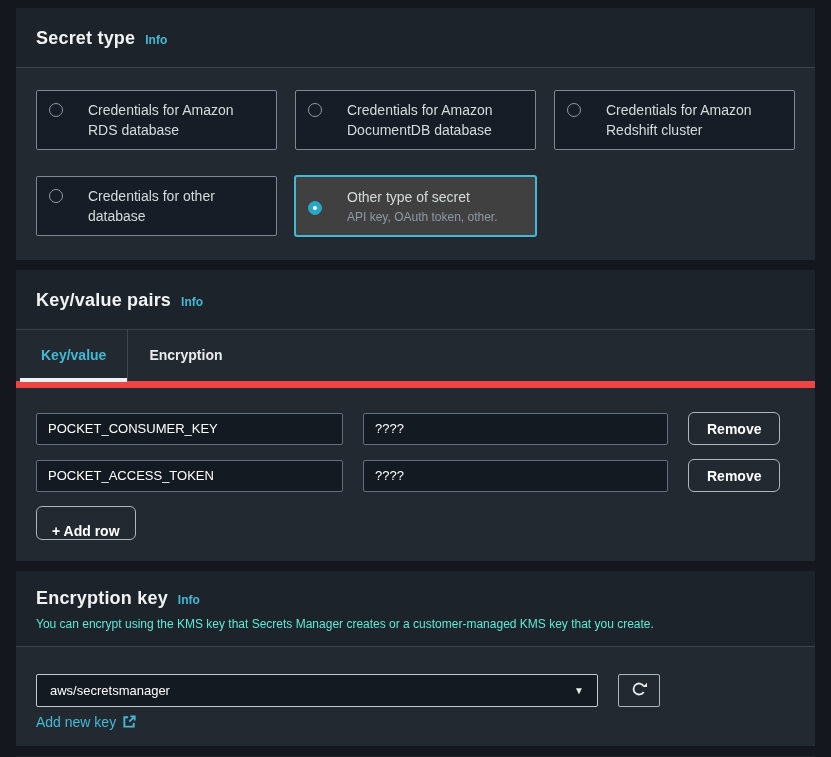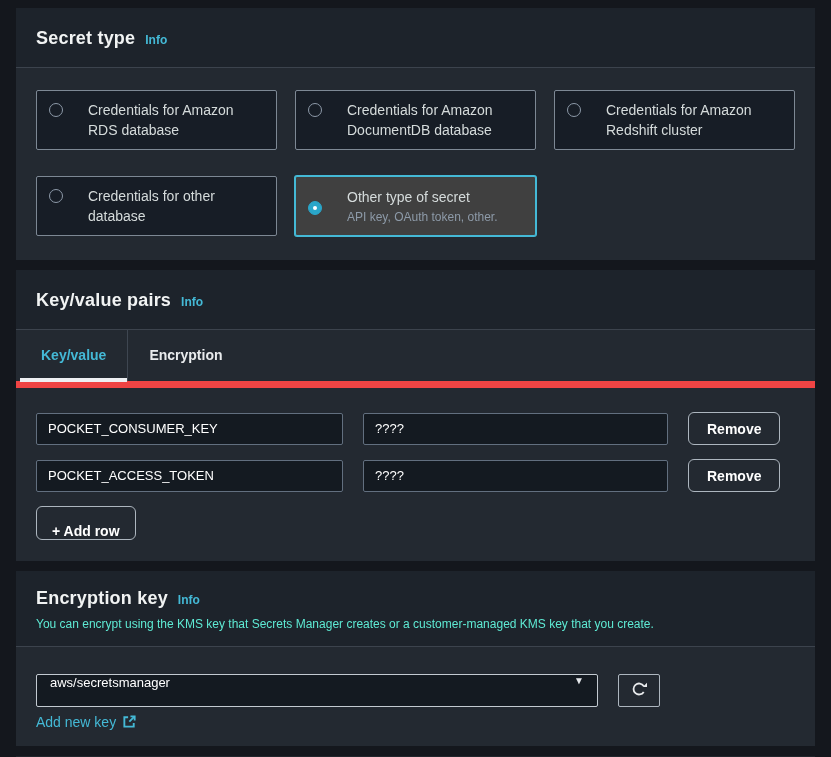--- a/index.html
+++ b/index.html
@@ -63,21 +63,21 @@
   }
   .add-row { margin-top:0; height:29px; padding:16px 15px; }
 
   
   .enc-header { background:#1d232b; padding: 17px 20px 14px 20px; border-bottom:1px solid #3c434d; }
   .enc-desc { font-size:12px; color:#5eead4; margin-top:8px; line-height:15px; }
   .enc-body { padding: 27px 20px 16px 20px; }
   .select-row { display:flex; align-items:center; gap:20px; }
   .select {
     width:562px; height:33px; background:#141a21; border:1px solid #c3cad1; border-radius:2px;
-    display:flex; justify-content:space-between;
+    display:flex; align-items:center; justify-content:space-between;
     padding:0 13px; color:#ffffff; font-size:13px; cursor:pointer;
   }
   .caret { font-size:10px; color:#e6e9ec; }
   .icon-btn {
     width:42px; height:33px; flex:none;
     background:transparent; border:1px solid #adb6bf; border-radius:2px;
     display:flex; align-items:center; justify-content:center; cursor:pointer;
   }
   .link-row { margin-top:7px; display:flex; align-items:flex-start; gap:6px; }
   .link { color:#44b9d6; font-size:14px; text-decoration:none; cursor:pointer; }

